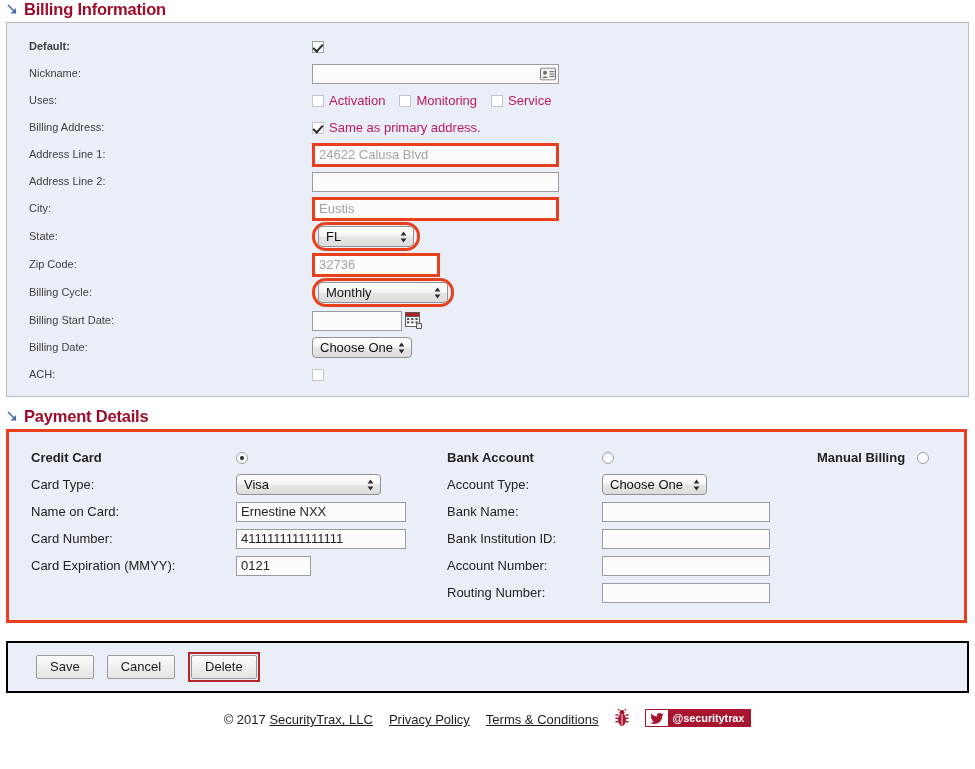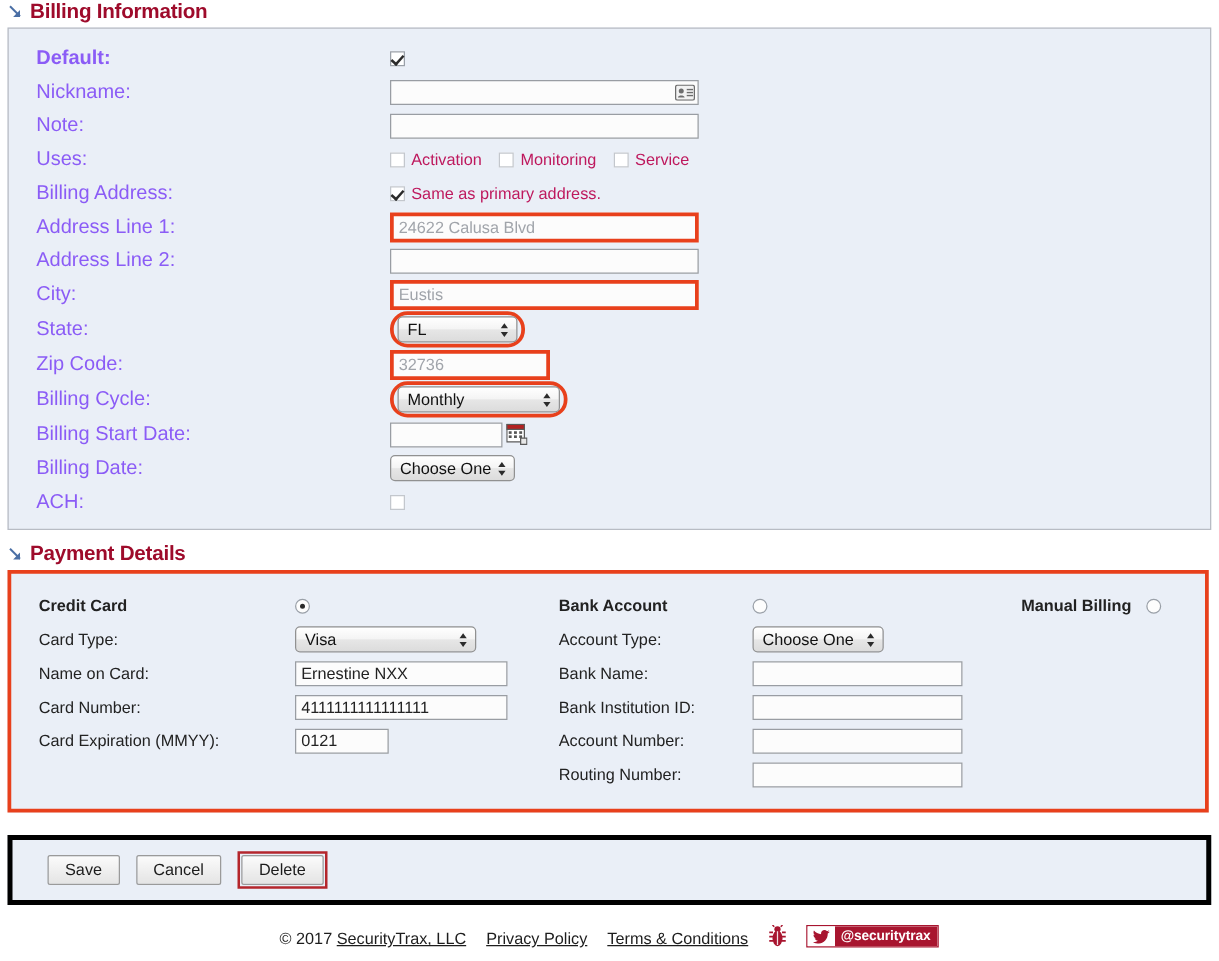--- a/index.html
+++ b/index.html
@@ -51,22 +51,22 @@
   .form-rows { padding: 10px 0 8px 0; }
   .frow {
     display: flex;
     align-items: center;
     min-height: 27px;
     padding: 0 0 0 22px;
   }
   .flabel {
     width: 283px;
     flex: 0 0 283px;
-    font-size: 16px;
-    color: #8b5cf6;
+    font-size: 11px;
+    color: #404040;
     line-height: 1.1;
   }
   .flabel.bold { font-weight: bold; }
   .fctl { display: flex; align-items: center; flex: 1 1 auto; }
 
   
   input.txt {
     height: 20px;
     border: 1px solid #999da3;
     background: #fcfcfc;
@@ -189,21 +189,21 @@
   .pay-col.bank .prow .plabel { width: 155px; flex: 0 0 155px; }
   .pay-col.manual .prow .plabel { width: 100px; flex: 0 0 100px; font-weight: bold; white-space: nowrap; }
   .w-cc    { width: 170px; }
   .w-exp   { width: 75px; }
   .w-bank  { width: 168px; }
 
   
   .btnbar {
     margin: 18px 6px 0 6px;
     background: #eaeff7;
-    border: 4px solid #000000;
+    border: 2px solid #000000;
     padding: 9px 0 9px 28px;
     display: flex;
     align-items: center;
     gap: 13px;
   }
   .btn {
     font-family: "Liberation Sans", sans-serif;
     font-size: 13px;
     color: #1c1c1c;
     background: linear-gradient(to bottom, #fbfbfb, #e4e4e4);
@@ -294,26 +294,20 @@
                 <path d="M2.3 10.4 c0.4-2 5-2 5.4 0 z" fill="#6d6d6d"></path>
                 <rect x="9.4" y="3.6" width="5" height="1.1" fill="#6d6d6d"></rect>
                 <rect x="9.4" y="6" width="5" height="1.1" fill="#6d6d6d"></rect>
                 <rect x="9.4" y="8.4" width="5" height="1.1" fill="#6d6d6d"></rect>
               </svg>
             </span>
           </span>
         </div>
       </div>
 
-      <div class="frow">
-        <div class="flabel">Note:</div>
-        <div class="fctl">
-          <input class="txt w-wide" type="text" value="" style="">
-        </div>
-      </div>
 
       <div class="frow">
         <div class="flabel">Uses:</div>
         <div class="fctl">
           <span class="chk-item">
             <span class="cb light"></span>
             <span class="lbl">Activation</span>
           </span>
           <span class="chk-item">
             <span class="cb light"></span>

